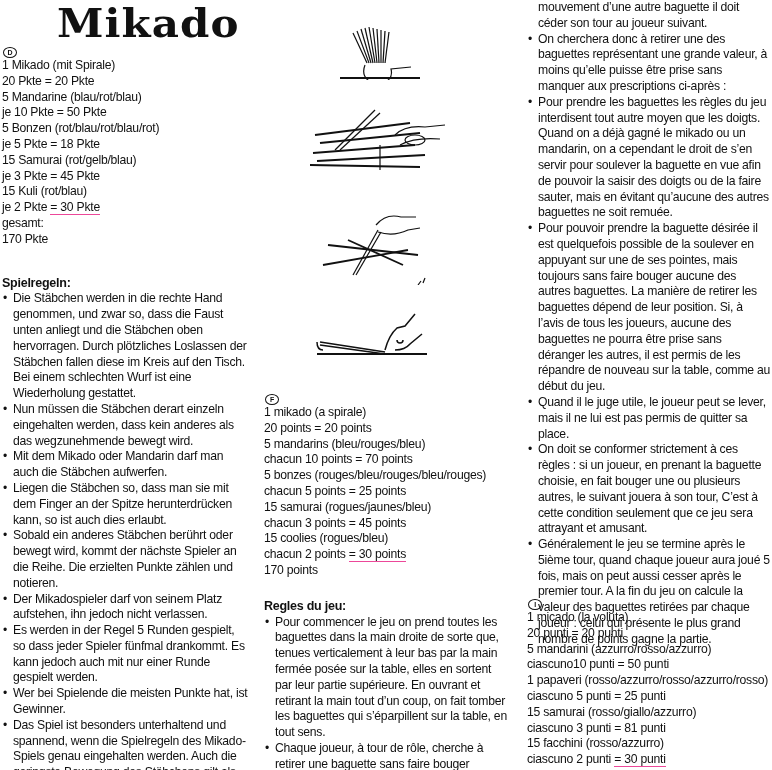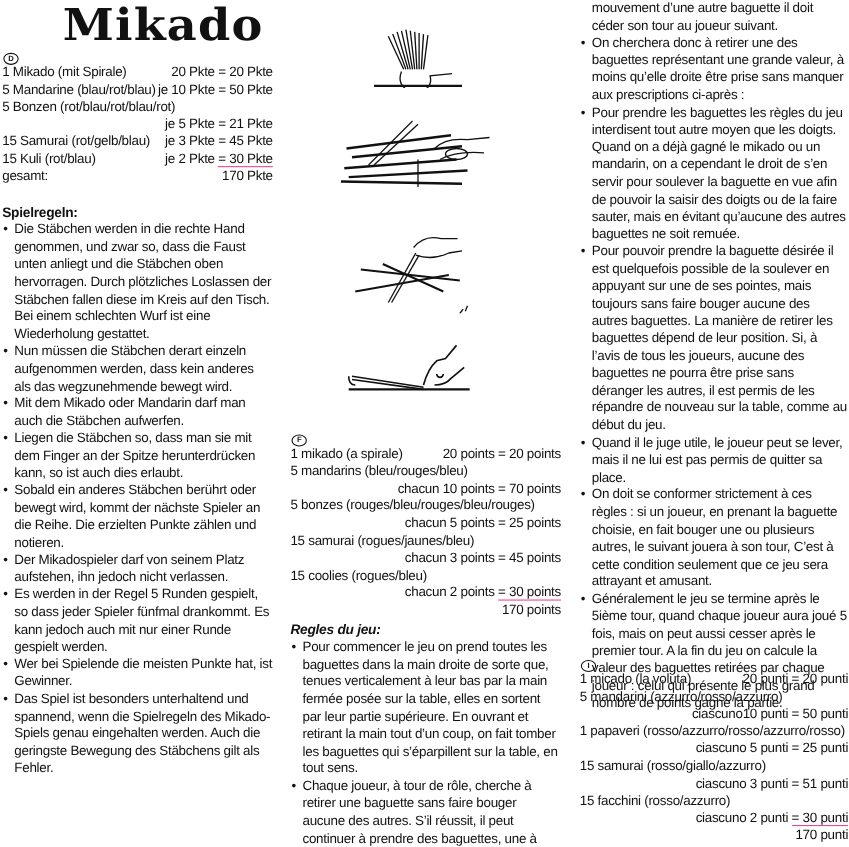--- a/index.html
+++ b/index.html
@@ -7,24 +7,24 @@
          font-family:"Liberation Sans", "DejaVu Sans", sans-serif; color:#111; }
   .col { position:absolute; top:0; font-size:12.2px; line-height:15.8px; letter-spacing:-0.25px; }
   .col-1 { left:2px; width:246px; }
   .col-2 { left:264px; width:246px; }
   .col-3 { left:527px; width:244px; }
   .title { font-family:"DejaVu Serif", serif; font-weight:900; font-size:40px; line-height:46px;
            letter-spacing:1px; margin-left:55px; margin-top:0px; height:44px; transform:scaleX(1.05); transform-origin:left; }
   .badge { display:inline-block; width:12px; height:9px; border:1.2px solid #111; border-radius:50%;
            font-size:7px; line-height:9px; text-align:center; font-weight:bold; margin-left:1px; }
   .badge-row { height:14px; line-height:14px; }
-  .row { display:flex; justify-content:space-between; white-space:nowrap; }
+  .row { display:flex; justify-content:space-between; white-space:nowrap;flex-direction:column; }
   .row.right { justify-content:flex-end; }
   .u { text-decoration:none; border-bottom:1px solid #ec4899; }
-  .heading { font-weight:bold; margin-top:17px; font-size:12.5px; }
+  .heading { font-weight:bold; margin-top:28px; font-size:12.5px; }
   ul { list-style:none; margin:0; padding:0; }
   li { position:relative; padding-left:11px; }
   li::before { content:"•"; position:absolute; left:1px; top:0; }
   .cont { padding-left:11px; }
   .illus { position:absolute; }
   svg { display:block; }
 </style>
 </head>
 <body>
 
@@ -37,39 +37,39 @@
       <span>20 Pkte = 20 Pkte</span>
     </div>
     <div class="row">
       <span>5 Mandarine (blau/rot/blau)</span>
       <span>je 10 Pkte = 50 Pkte</span>
     </div>
     <div class="row">
       <span>5 Bonzen (rot/blau/rot/blau/rot)</span>
     </div>
     <div class="row right">
-      <span>je 5 Pkte = 21 Pkte</span>
+      <span>je 5 Pkte = 18 Pkte</span>
     </div>
     <div class="row">
       <span>15 Samurai (rot/gelb/blau)</span>
       <span>je 3 Pkte = 45 Pkte</span>
     </div>
     <div class="row">
       <span>15 Kuli (rot/blau)</span>
       <span><span>je 2 Pkte</span> <span class="u">= 30 Pkte</span></span>
     </div>
     <div class="row">
       <span>gesamt:</span>
       <span>170 Pkte</span>
     </div>
   </div>
   <div class="heading">Spielregeln:</div>
   <ul>
     <li>Die Stäbchen werden in die rechte Hand genommen, und zwar so, dass die Faust unten anliegt und die Stäbchen oben hervorragen. Durch plötzliches Loslassen der Stäbchen fallen diese im Kreis auf den Tisch. Bei einem schlechten Wurf ist eine Wiederholung gestattet.</li>
-    <li>Nun müssen die Stäbchen derart einzeln aufgenommen werden, dass kein anderes als das wegzunehmende bewegt wird.</li>
+    <li>Nun müssen die Stäbchen derart einzeln eingehalten werden, dass kein anderes als das wegzunehmende bewegt wird.</li>
     <li>Mit dem Mikado oder Mandarin darf man auch die Stäbchen aufwerfen.</li>
     <li>Liegen die Stäbchen so, dass man sie mit dem Finger an der Spitze herunterdrücken kann, so ist auch dies erlaubt.</li>
     <li>Sobald ein anderes Stäbchen berührt oder bewegt wird, kommt der nächste Spieler an die Reihe. Die erzielten Punkte zählen und notieren.</li>
     <li>Der Mikadospieler darf von seinem Platz aufstehen, ihn jedoch nicht verlassen.</li>
     <li>Es werden in der Regel 5 Runden gespielt, so dass jeder Spieler fünfmal drankommt. Es kann jedoch auch mit nur einer Runde gespielt werden.</li>
     <li>Wer bei Spielende die meisten Punkte hat, ist Gewinner.</li>
     <li>Das Spiel ist besonders unterhaltend und spannend, wenn die Spielregeln des Mikado-Spiels genau eingehalten werden. Auch die geringste Bewegung des Stäbchens gilt als Fehler.</li>
   </ul>
 </div>
 
@@ -164,31 +164,31 @@
     <div class="row">
       <span>15 coolies (rogues/bleu)</span>
     </div>
     <div class="row right">
       <span><span>chacun 2 points</span> <span class="u">= 30 points</span></span>
     </div>
     <div class="row right">
       <span>170 points</span>
     </div>
   </div>
-  <div class="heading" style="margin-top:2px;font-style:italic;">Regles du jeu:</div>
+  <div class="heading" style="margin-top:20px;">Regles du jeu:</div>
   <ul>
     <li>Pour commencer le jeu on prend toutes les baguettes dans la main droite de sorte que, tenues verticalement à leur bas par la main fermée posée sur la table, elles en sortent par leur partie supérieure. En ouvrant et retirant la main tout d’un coup, on fait tomber les baguettes qui s’éparpillent sur la table, en tout sens.</li>
     <li>Chaque joueur, à tour de rôle, cherche à retirer une baguette sans faire bouger aucune des autres. S’il réussit, il peut continuer à prendre des baguettes, une à une, mais au moindre</li>
   </ul>
 </div>
 
 <div class="col col-3">
   <div class="cont">mouvement d’une autre baguette il doit céder son tour au joueur suivant.</div>
   <ul>
-    <li>On cherchera donc à retirer une des baguettes représentant une grande valeur, à moins qu’elle droite être prise sans manquer aux prescriptions ci-après :</li>
+    <li>On cherchera donc à retirer une des baguettes représentant une grande valeur, à moins qu’elle puisse être prise sans manquer aux prescriptions ci-après :</li>
     <li>Pour prendre les baguettes les règles du jeu interdisent tout autre moyen que les doigts. Quand on a  déjà gagné le mikado ou un mandarin, on a cependant le droit de s’en servir pour soulever la baguette en vue afin de pouvoir la saisir des doigts ou de la faire sauter, mais en évitant qu’aucune des autres baguettes ne soit remuée.</li>
     <li>Pour pouvoir prendre la baguette désirée il est quelquefois possible de la soulever en appuyant sur une de ses pointes, mais toujours sans faire bouger aucune des autres baguettes. La manière de retirer les baguettes dépend de leur position. Si, à l’avis de tous les joueurs, aucune des baguettes ne pourra être prise sans déranger les autres, il est permis de les répandre de nouveau sur la table, comme au début du jeu.</li>
     <li>Quand il le juge utile, le joueur peut se lever, mais il ne lui est pas permis de quitter sa place.</li>
     <li>On doit se conformer strictement à ces règles : si un joueur, en prenant la baguette choisie, en fait bouger une ou plusieurs autres, le suivant jouera à son tour, C’est à cette condition seulement que ce jeu sera attrayant et amusant.</li>
     <li>Généralement le jeu se termine après le 5ième tour, quand chaque joueur aura joué 5 fois, mais on peut aussi cesser après le premier tour. A la fin du jeu on calcule la valeur des baguettes retirées par chaque joueur : celui qui présente le plus grand nombre de points gagne la partie.</li>
   </ul>
 </div>
 
 <div class="col col-3" style="top:596px;">
   <div class="badge-row"><span class="badge">I</span></div>
@@ -206,21 +206,21 @@
     <div class="row">
       <span>1 papaveri (rosso/azzurro/rosso/azzurro/rosso)</span>
     </div>
     <div class="row right">
       <span>ciascuno 5 punti = 25 punti</span>
     </div>
     <div class="row">
       <span>15 samurai (rosso/giallo/azzurro)</span>
     </div>
     <div class="row right">
-      <span>ciascuno 3 punti = 51 punti</span>
+      <span>ciascuno 3 punti = 81 punti</span>
     </div>
     <div class="row">
       <span>15 facchini (rosso/azzurro)</span>
     </div>
     <div class="row right">
       <span><span>ciascuno 2 punti</span> <span class="u">= 30 punti</span></span>
     </div>
     <div class="row right">
       <span>170 punti</span>
     </div>

